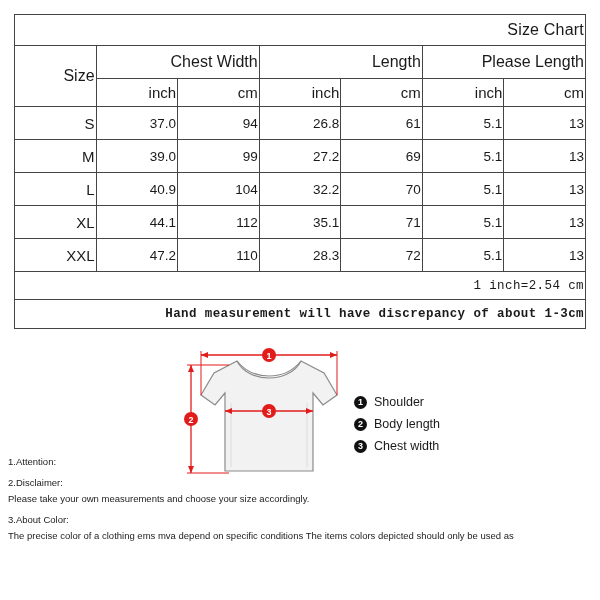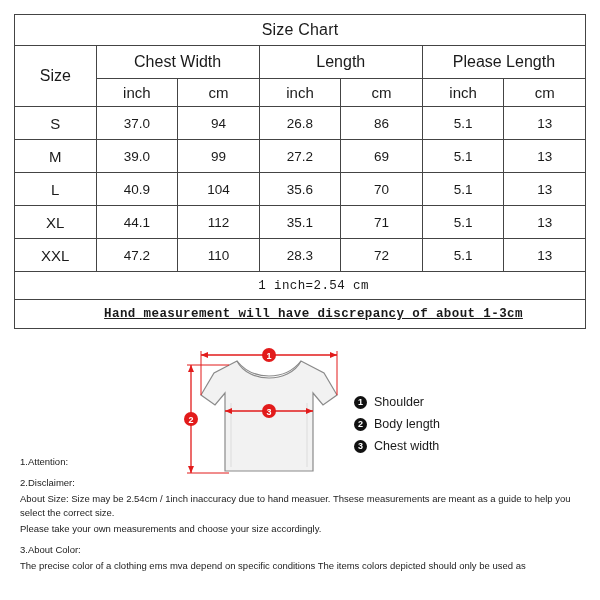--- a/index.html
+++ b/index.html
@@ -24,21 +24,21 @@
 
   
   table.size-chart {
     width: 572px;
     border-collapse: collapse;
     table-layout: fixed;
   }
   table.size-chart td,
   table.size-chart th {
     border: 1px solid #444;
-    text-align: center;
+    text-align: right;
     vertical-align: middle;
     font-weight: normal;
   }
   .title-row td {
     height: 28px;
     font-size: 16px;
     font-weight: bold;
     letter-spacing: 0.2px;
   }
   .group-row td {
@@ -61,21 +61,20 @@
     height: 25px;
     font-size: 12.5px;
     font-family: "Liberation Mono", monospace;
     letter-spacing: 0.4px;
     padding-left: 28px;
   }
   .note-row.bold td {
     font-weight: bold;
     font-size: 12.5px;
     height: 26px;
-    text-decoration: underline;
   }
 
   
   .diagram {
     position: relative;
     height: 150px;
     margin-top: 14px;
   }
   .shirt-wrap {
     position: absolute;
@@ -114,21 +113,21 @@
   .notes {
     position: absolute;
     left: 8px;
     right: 8px;
     top: 455px;
     font-size: 9.5px;
     line-height: 13.5px;
     color: #222;
   }
   .notes p {
-    margin: 0 0 3px 12px;
+    margin: 0 0 3px 0;
   }
   .notes .blk {
     margin-bottom: 7px;
   }
 </style>
 </head>
 <body>
 
 <div class="page">
 
@@ -150,38 +149,38 @@
         <td style="width:86px">cm</td>
         <td style="width:85px">inch</td>
         <td style="width:85px">cm</td>
       </tr>
 
       <tr class="data-row">
         <td class="sizecell">S</td>
         <td>37.0</td>
         <td>94</td>
         <td>26.8</td>
-        <td>86</td>
+        <td>61</td>
         <td>5.1</td>
         <td>13</td>
       </tr>
       <tr class="data-row">
         <td class="sizecell">M</td>
         <td>39.0</td>
         <td>99</td>
         <td>27.2</td>
         <td>69</td>
         <td>5.1</td>
         <td>13</td>
       </tr>
       <tr class="data-row">
         <td class="sizecell">L</td>
         <td>40.9</td>
         <td>104</td>
-        <td>35.6</td>
+        <td>32.2</td>
         <td>70</td>
         <td>5.1</td>
         <td>13</td>
       </tr>
       <tr class="data-row">
         <td class="sizecell">XL</td>
         <td>44.1</td>
         <td>112</td>
         <td>35.1</td>
         <td>71</td>
@@ -261,21 +260,20 @@
       </div>
     </div>
   </div>
 
   <div class="notes">
     <div class="blk">
       <p>1.Attention:</p>
     </div>
     <div class="blk">
       <p>2.Disclaimer:</p>
-      <p>About Size: Size may be 2.54cm / 1inch inaccuracy due to hand measuer. Thsese measurements are meant as a guide to help you select the correct size.</p>
       <p>Please take your own measurements and choose your size accordingly.</p>
     </div>
     <div class="blk">
       <p>3.About Color:</p>
       <p>The precise color of a clothing ems mva depend on specific conditions The items colors depicted should only be used as</p>
 
     </div>
   </div>
 
 </div>

